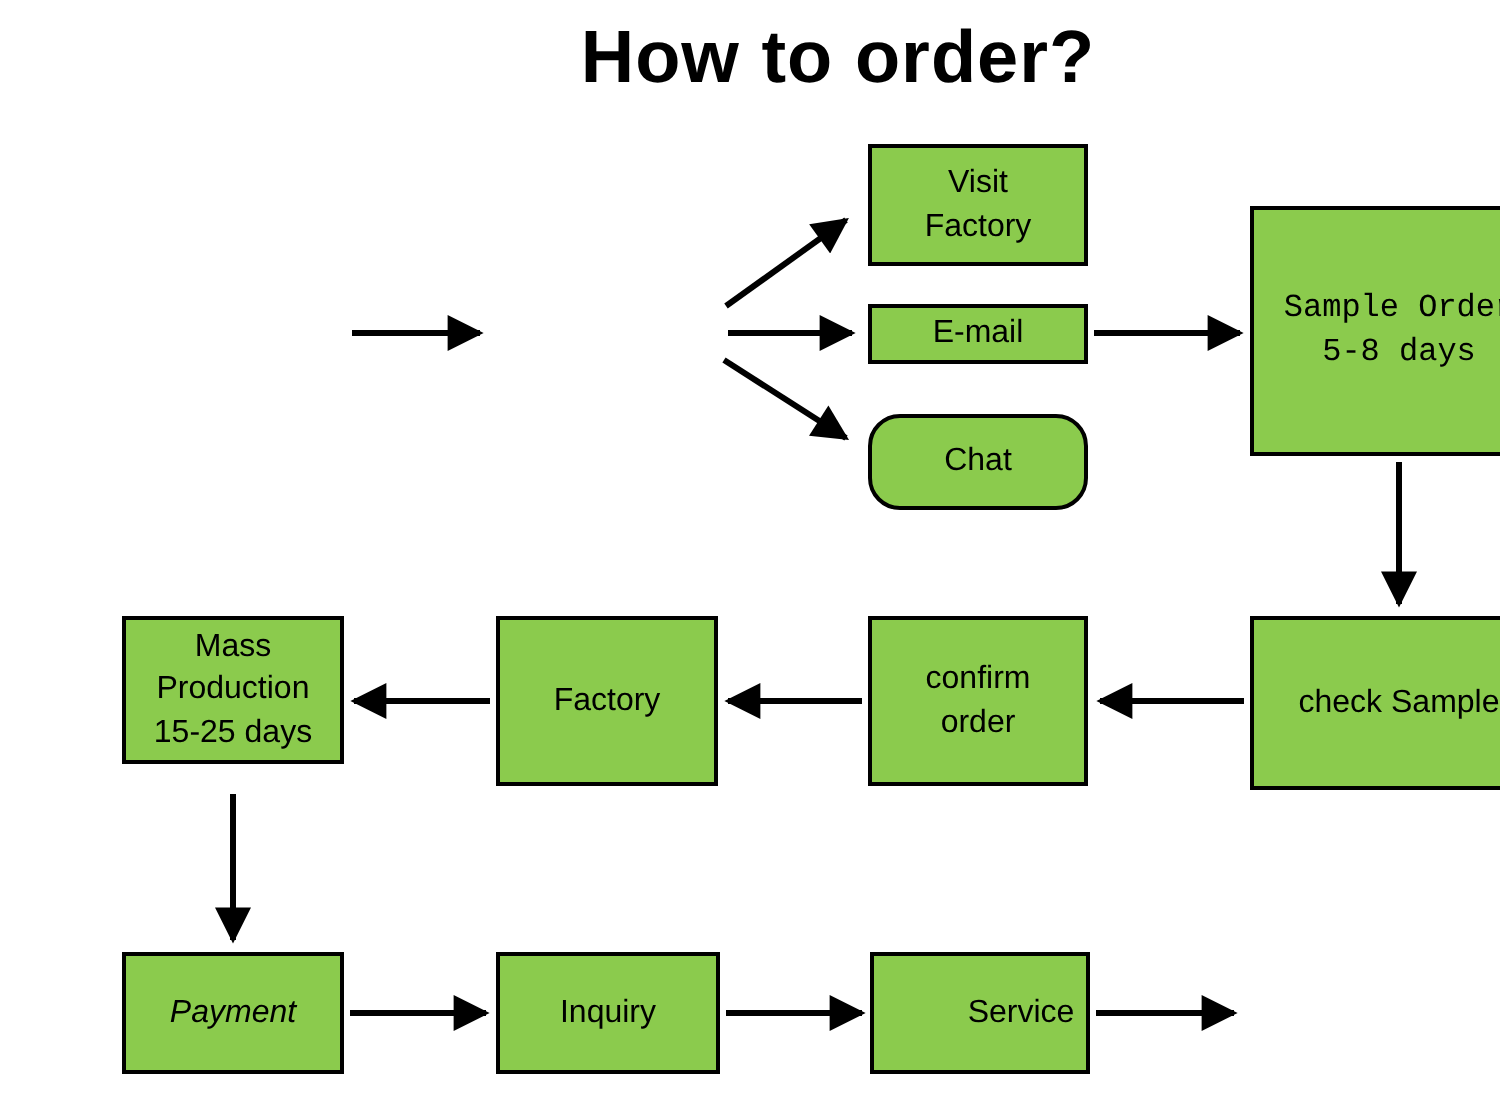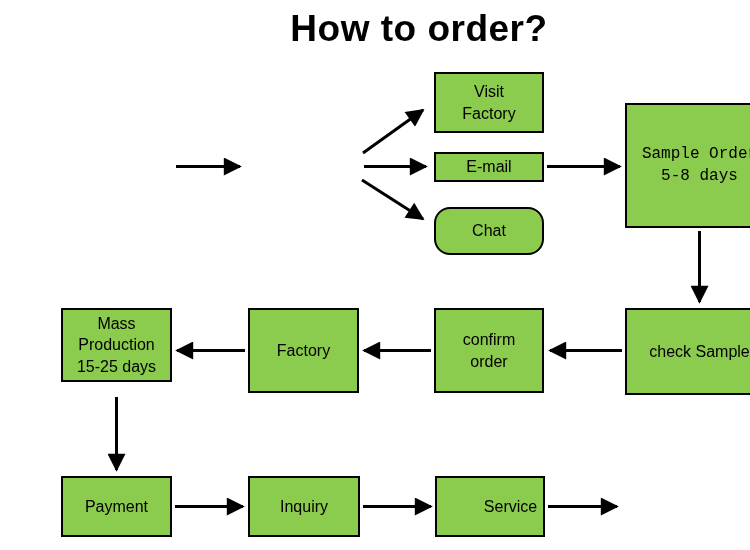--- a/index.html
+++ b/index.html
@@ -91,17 +91,17 @@
   <div class="box" style="left:390px; top:207px; width:110px; height:48px;border-radius:16px;">Chat</div>
   <div class="box" style="left:581px; top:103px; width:149px; height:125px;font-family:Liberation Mono, monospace;">Sample Order
 5-8 days</div>
   <div class="box" style="left:581px; top:308px; width:149px; height:87px;">check Sample</div>
   <div class="box" style="left:390px; top:308px; width:110px; height:85px;">confirm
 order</div>
   <div class="box" style="left:204px; top:308px; width:111px; height:85px;">Factory</div>
   <div class="box" style="left:17px;  top:308px; width:111px; height:74px;">Mass
 Production
 15-25 days</div>
-  <div class="box" style="left:17px;  top:476px; width:111px; height:61px;">Payment</div>
+  <div class="box" style="left:17px;  top:476px; width:111px; height:61px;font-style:italic;">Payment</div>
   <div class="box" style="left:204px; top:476px; width:112px; height:61px;">Inquiry</div>
   <div class="box" style="left:391px; top:476px; width:110px; height:61px;padding-left:41px;">Service</div>
 
 </div>
 
 </body></html>

